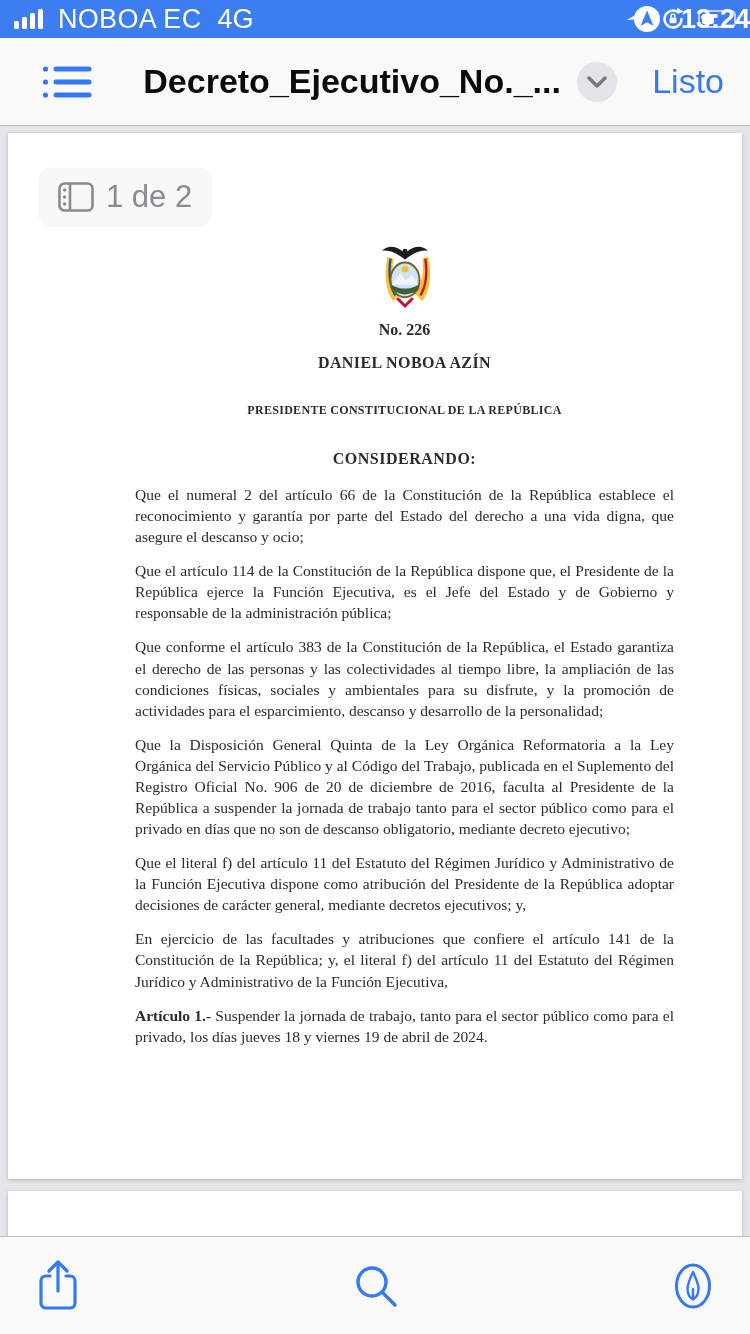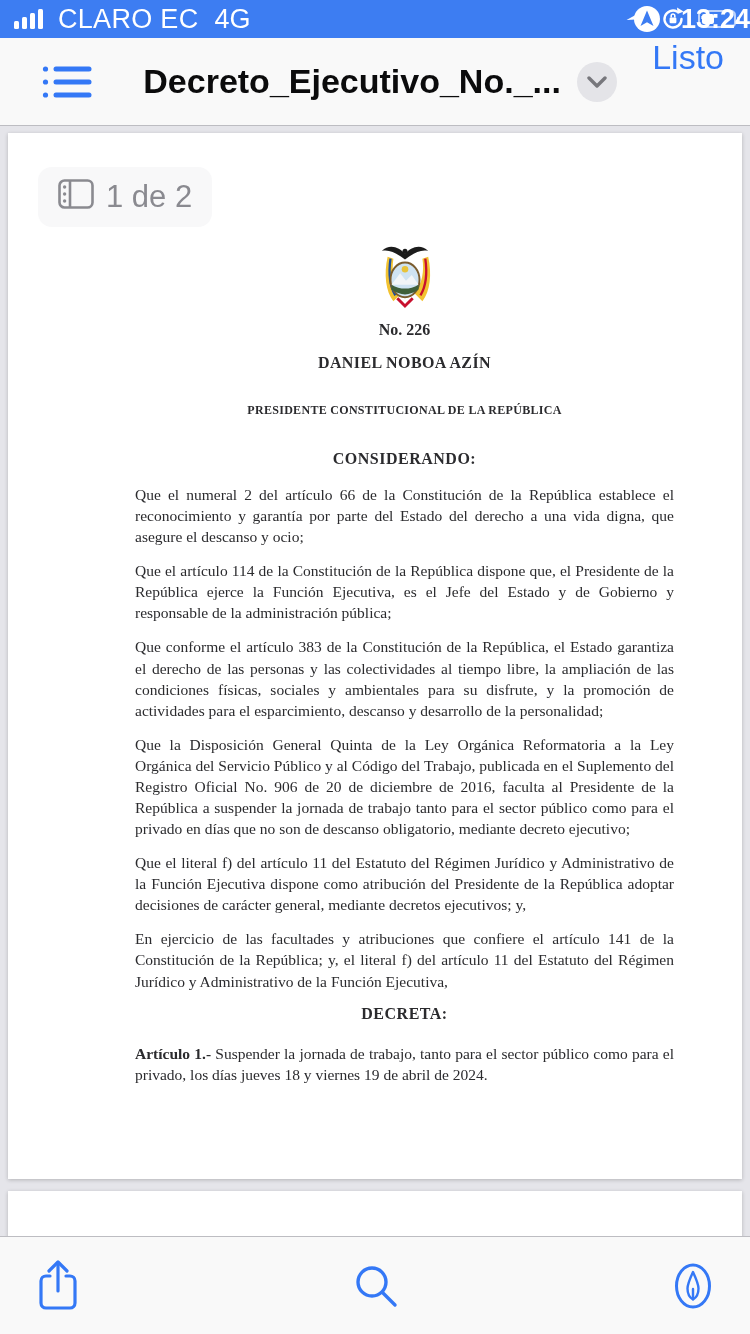--- a/index.html
+++ b/index.html
@@ -20,36 +20,36 @@
   .sb-net{margin-left:6px;}
   .sb-center{position:absolute;left:0;right:0;display:flex;justify-content:flex-end;align-items:center;gap:20px;pointer-events:none;}
   .sb-time{font-weight:700;}
   .sb-right{margin-left:auto;display:flex;align-items:center;gap:12px;}
   .battery{position:relative;width:38px;height:18px;border:2px solid rgba(255,255,255,.65);border-radius:5px;display:flex;align-items:center;padding:2px;box-sizing:border-box;}
   .battery .fill{width:12px;height:10px;background:#fff;border-radius:2px;}
   .battery .tip{position:absolute;right:-6px;top:5px;width:3px;height:7px;background:rgba(255,255,255,.65);border-radius:0 2px 2px 0;}
   
   .nav-bar{
     position:absolute;top:38px;left:0;right:0;height:88px;background:#F9F9F9;
-    border-bottom:1px solid #BDBDC2;display:flex;
+    border-bottom:1px solid #BDBDC2;display:flex;align-items:center;
     padding:0 26px;box-sizing:border-box;
   }
   .nav-center{flex:1;display:flex;align-items:center;justify-content:center;gap:16px;min-width:0;}
   .nav-title{font-size:34px;font-weight:700;color:#0b0b0c;white-space:nowrap;}
   .chevron-btn{width:40px;height:40px;border-radius:50%;background:#E4E4E8;display:flex;align-items:center;justify-content:center;flex:none;}
   .done-btn{font-size:34px;color:#3478F6;font-weight:500;flex:none;}
   .toc-btn{flex:none;width:82px;}
   
   .content{position:absolute;top:126px;left:0;right:0;bottom:98px;background:#E5E5EA;overflow:hidden;}
   .page{position:absolute;left:8px;right:8px;background:#fff;box-shadow:0 1px 4px rgba(0,0,0,.22);}
   .page-1{top:7px;height:1046px;}
   .page-2{top:1065px;height:300px;}
   
   .page-pill{
-    position:absolute;top:34px;left:30px;display:flex;gap:12px;
+    position:absolute;top:34px;left:30px;display:flex;align-items:center;gap:12px;
     background:#F8F8F9;border-radius:14px;padding:12px 20px;color:#8A8A90;
     font-size:31px;
   }
   
   .doc{height:100%;box-sizing:border-box;padding:108px 68px 0 127px;
        font-family:"Liberation Serif",serif;color:#2b2b2e;}
   .doc-center{text-align:center;}
   .coat{margin:0 auto 8px auto;display:block;}
   .doc-no{font-weight:700;font-size:16px;margin:0 0 15px;}
   .doc-author{font-weight:700;font-size:16px;letter-spacing:.4px;margin:0 0 31px;}
@@ -75,21 +75,21 @@
   <div class="status-bar">
     <div class="sb-left">
       <span>
         <svg width="34" height="22" viewBox="0 0 34 22">
           <rect x="0" y="13" width="5" height="8" rx="1.5" fill="#fff"></rect>
           <rect x="8" y="9" width="5" height="12" rx="1.5" fill="#fff"></rect>
           <rect x="16" y="5" width="5" height="16" rx="1.5" fill="#fff"></rect>
           <rect x="24" y="1" width="5" height="20" rx="1.5" fill="#fff"></rect>
         </svg>
       </span>
-      <span class="sb-carrier">CLARO EC</span>
+      <span class="sb-carrier">NOBOA EC</span>
       <span class="sb-net">4G</span>
     </div>
     <div class="sb-center">
       <span>
         <svg width="28" height="28" viewBox="0 0 28 28">
           <circle cx="14" cy="14" r="13" fill="#fff"></circle>
           <path d="M14 5.5 L20.5 21 L14 17.2 L7.5 21 Z" fill="#3D7DF2"></path>
         </svg>
       </span>
       <span class="sb-time">13:24</span>
@@ -183,23 +183,20 @@
           <p class="doc-h">CONSIDERANDO:</p>
         </div>
 
         <p class="body">Que el numeral 2 del artículo 66 de la Constitución de la República establece el reconocimiento y garantía por parte del Estado del derecho a una vida digna, que asegure el descanso y ocio;</p>
         <p class="body">Que el artículo 114 de la Constitución de la República dispone que, el Presidente de la República ejerce la Función Ejecutiva, es el Jefe del Estado y de Gobierno y responsable de la administración pública;</p>
         <p class="body">Que conforme el artículo 383 de la Constitución de la República, el Estado garantiza el derecho de las personas y las colectividades al tiempo libre, la ampliación de las condiciones físicas, sociales y ambientales para su disfrute, y la promoción de actividades para el esparcimiento, descanso y desarrollo de la personalidad;</p>
         <p class="body">Que la Disposición General Quinta de la Ley Orgánica Reformatoria a la Ley Orgánica del Servicio Público y al Código del Trabajo, publicada en el Suplemento del Registro Oficial No. 906 de 20 de diciembre de 2016, faculta al Presidente de la República a suspender la jornada de trabajo tanto para el sector público como para el privado en días que no son de descanso obligatorio, mediante decreto ejecutivo;</p>
         <p class="body">Que el literal f) del artículo 11 del Estatuto del Régimen Jurídico y Administrativo de la Función Ejecutiva dispone como atribución del Presidente de la República adoptar decisiones de carácter general, mediante decretos ejecutivos; y,</p>
         <p class="body">En ejercicio de las facultades y atribuciones que confiere el artículo 141 de la Constitución de la República; y, el literal f) del artículo 11 del Estatuto del Régimen Jurídico y Administrativo de la Función Ejecutiva,</p>
 
-        <div class="doc-center decreta">
-          <span class="doc-h">DECRETA:</span>
-        </div>
 
         <p class="body"><span class="bold">Artículo 1.-</span><span> Suspender la jornada de trabajo, tanto para el sector público como para el privado, los días jueves 18 y viernes 19 de abril de 2024.</span></p>
       </div>
     </div>
 
     <div class="page page-2"></div>
   </div>
 
   <div class="toolbar">
     <div class="tb-btn">

